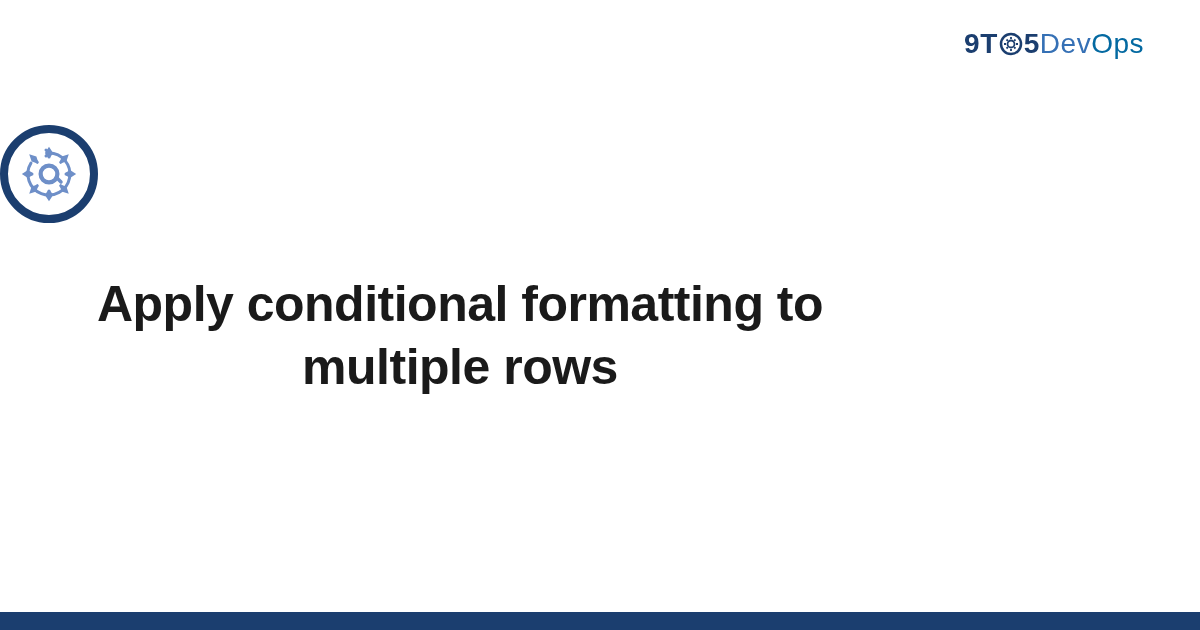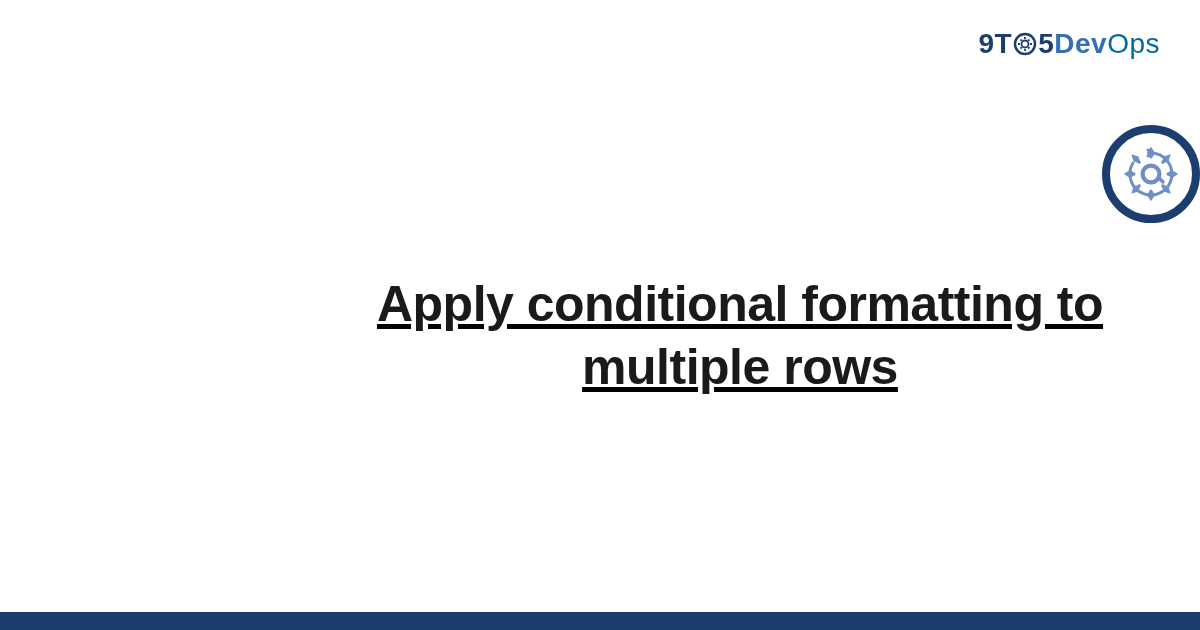--- a/index.html
+++ b/index.html
@@ -11,21 +11,21 @@
       width: 1200px;
       height: 630px;
       font-family: -apple-system, BlinkMacSystemFont, 'Segoe UI', Helvetica, Arial, sans-serif;
       background: #ffffff;
       position: relative;
       overflow: hidden;
     }
     .logo {
       position: absolute;
       top: 28px;
-      right: 40px;
+      right: 56px;
       font-size: 28px;
       font-weight: 600;
       letter-spacing: 0.5px;
       display: flex;
       align-items: center;
     }
     .logo-9t {
       color: #1b3e6f;
       font-weight: 700;
     }
@@ -33,36 +33,35 @@
       display: inline-flex;
       align-items: center;
       margin: 0 1px;
     }
     .logo-5 {
       color: #1b3e6f;
       font-weight: 700;
     }
     .logo-dev {
       color: #3570b5;
-      font-weight: 700;
+      font-weight: 400;
     }
     .logo-ops {
       color: #0369a1;
       font-weight: 400;
     }
     .center-content {
       position: absolute;
       top: 125px;
       left: 50%;
       transform: translateX(-50%);
       display: flex;
       flex-direction: column;
-      align-items: flex-end;
+      align-items: flex-start;
       width: 100%;
-      text-decoration: underline;
     }
     .icon-circle {
       width: 98px;
       height: 98px;
       border-radius: 50%;
       border: 8px solid #1b3e6f;
       display: flex;
       align-items: center;
       justify-content: center;
       margin-bottom: 50px;

